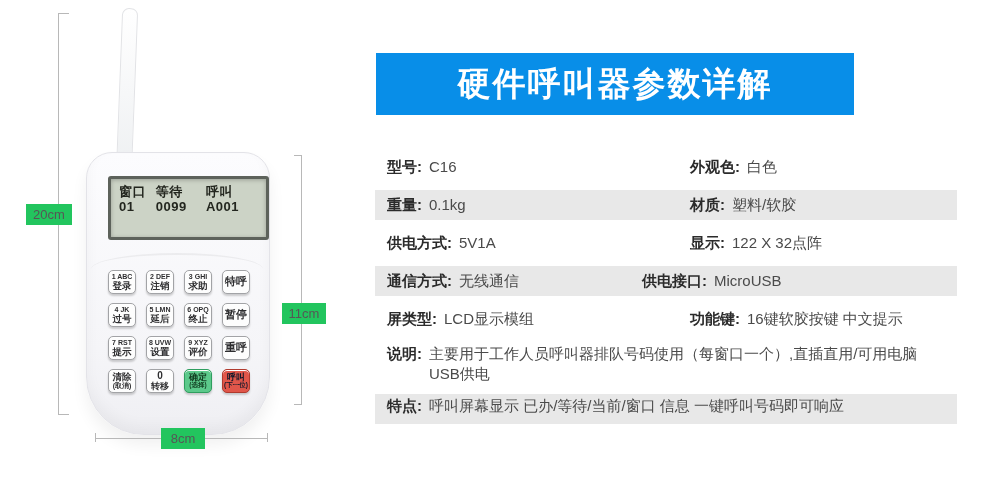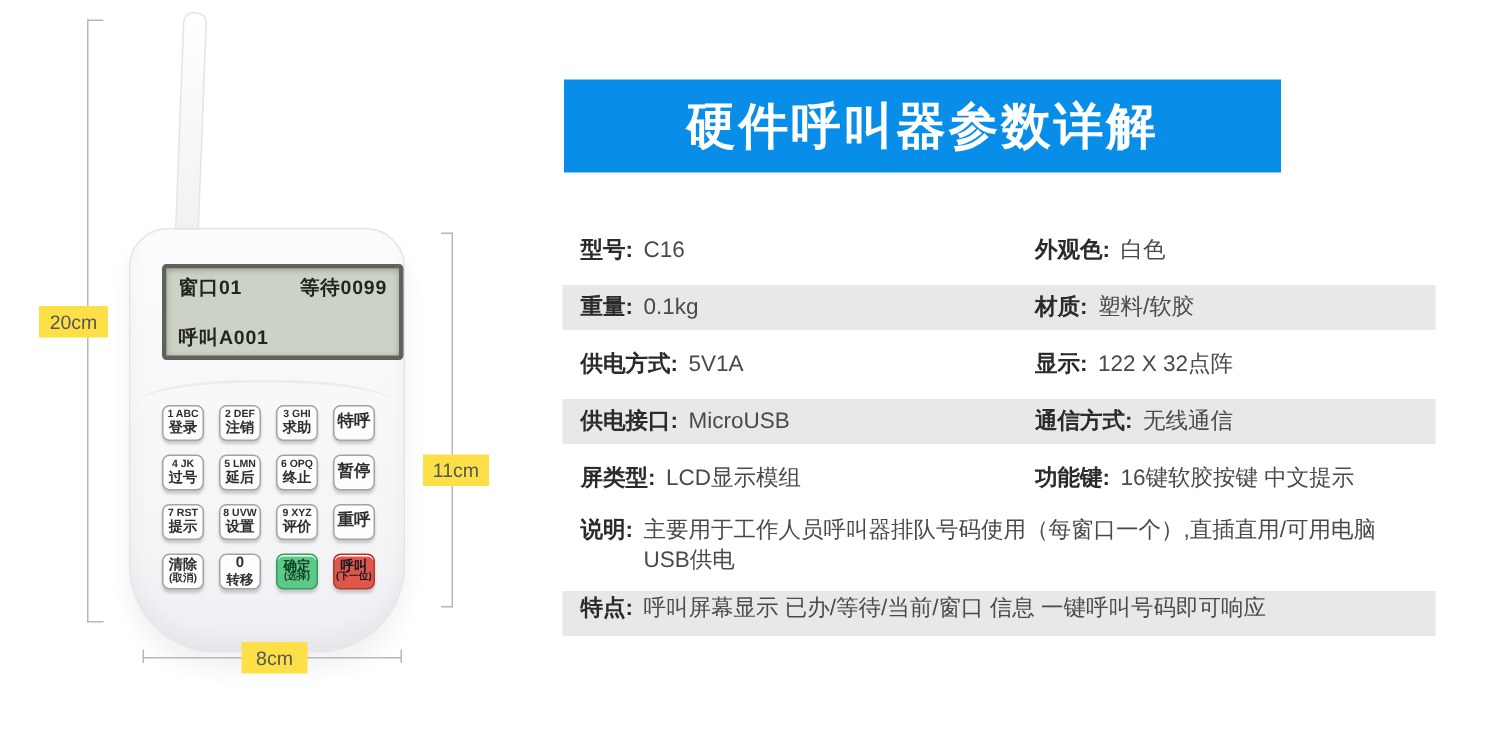--- a/index.html
+++ b/index.html
@@ -31,21 +31,21 @@
   .device-body{position:absolute;left:86px;top:152px;width:182px;height:281px;
     background:linear-gradient(180deg,#fcfcfe 0%,#f5f5f8 70%,#efeff3 100%);
     border:1px solid #e3e3e8;border-radius:26px 26px 58px 58px;
     box-shadow:0 10px 16px rgba(0,0,0,0.06), inset 0 -8px 14px rgba(0,0,0,0.04);}
   .panel-seam{position:absolute;left:4px;top:100px;width:172px;height:26px;
     border-top:2px solid rgba(0,0,0,0.05);border-radius:50% 50% 0 0 / 16px 16px 0 0;}
 
   .lcd{position:absolute;left:21px;top:23px;width:139px;height:48px;
     background:#ccd3c6;border:3px solid #5d625b;border-radius:3px;
     box-shadow:inset 0 1px 4px rgba(0,0,0,0.25);
-    padding:5px 8px;display:flex;flex-direction:column;justify-content:space-between;}
+    padding:5px 8px;display:flex;justify-content:space-between;}
   .lcd-line{display:flex;justify-content:space-between;color:#23261f;
     font-weight:bold;font-size:13px;line-height:15px;letter-spacing:0.5px;}
 
   .keypad{position:absolute;left:21px;top:117px;width:142px;
     display:grid;grid-template-columns:repeat(4,28px);grid-auto-rows:24px;
     column-gap:10px;row-gap:9px;}
   .key{background:#fdfdfd;border:1px solid #a2a3a6;border-radius:5px;
     box-shadow:0 2px 2px rgba(0,0,0,0.18), inset 0 1px 0 #ffffff;
     display:flex;flex-direction:column;align-items:center;justify-content:center;
     color:#2e2e30;overflow:hidden;}
@@ -59,21 +59,21 @@
   .k-zero .kb{font-size:9px;font-weight:bold;}
   .k-ok{background:#5cc98b;border-color:#2f9e5f;color:#123e22;}
   .k-ok .kt{font-size:9px;font-weight:bold;}
   .k-ok .kb{font-size:6.5px;font-weight:bold;}
   .k-call{background:#e0564a;border-color:#b03a2e;color:#0f172a;}
   .k-call .kt{font-size:9px;font-weight:bold;}
   .k-call .kb{font-size:6.5px;font-weight:bold;}
 
   
   .dim{position:absolute;background:#b8b8b8;}
-  .dim-label{position:absolute;background:#fde047;color:#565656;font-size:13px;
+  .dim-label{position:absolute;background:#22c55e;color:#565656;font-size:13px;
     text-align:center;padding:3px 2px;}
 </style>
 </head>
 <body>
 
 <div id="canvas">
 
   <div class="antenna"></div>
 
   <div class="device-body">
@@ -205,27 +205,27 @@
         <span class="spec-label">供电方式:</span>
         <span class="spec-value">5V1A</span>
       </div>
       <div class="spec-cell c2">
         <span class="spec-label">显示:</span>
         <span class="spec-value">122 X 32点阵</span>
       </div>
     </div>
 
     <div class="spec-row shaded">
+      <div class="spec-cell c2">
+        <span class="spec-label">通信方式:</span>
+        <span class="spec-value">无线通信</span>
+      </div>
       <div class="spec-cell c1">
         <span class="spec-label">供电接口:</span>
         <span class="spec-value">MicroUSB</span>
-      </div>
-      <div class="spec-cell c2">
-        <span class="spec-label">通信方式:</span>
-        <span class="spec-value">无线通信</span>
       </div>
     </div>
 
     <div class="spec-row">
       <div class="spec-cell c1">
         <span class="spec-label">屏类型:</span>
         <span class="spec-value">LCD显示模组</span>
       </div>
       <div class="spec-cell c2">
         <span class="spec-label">功能键:</span>

